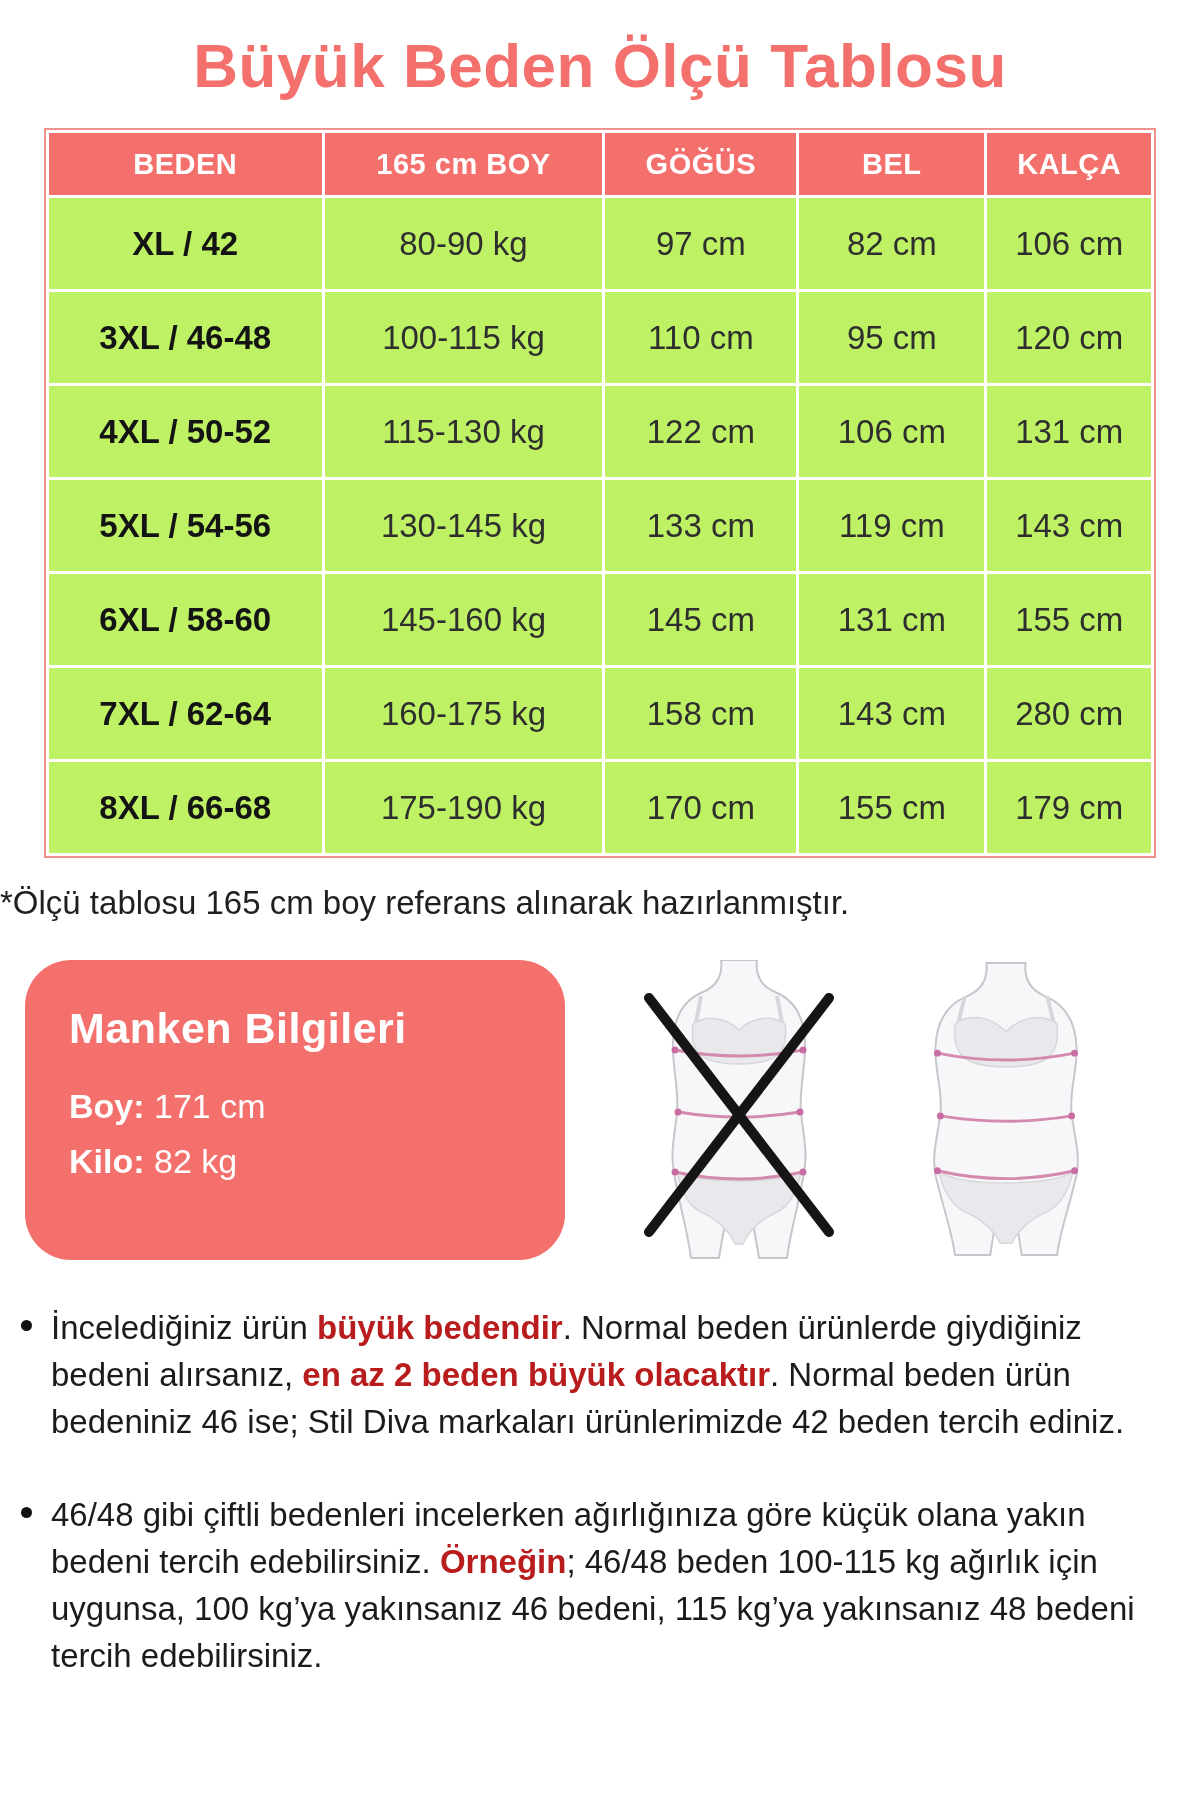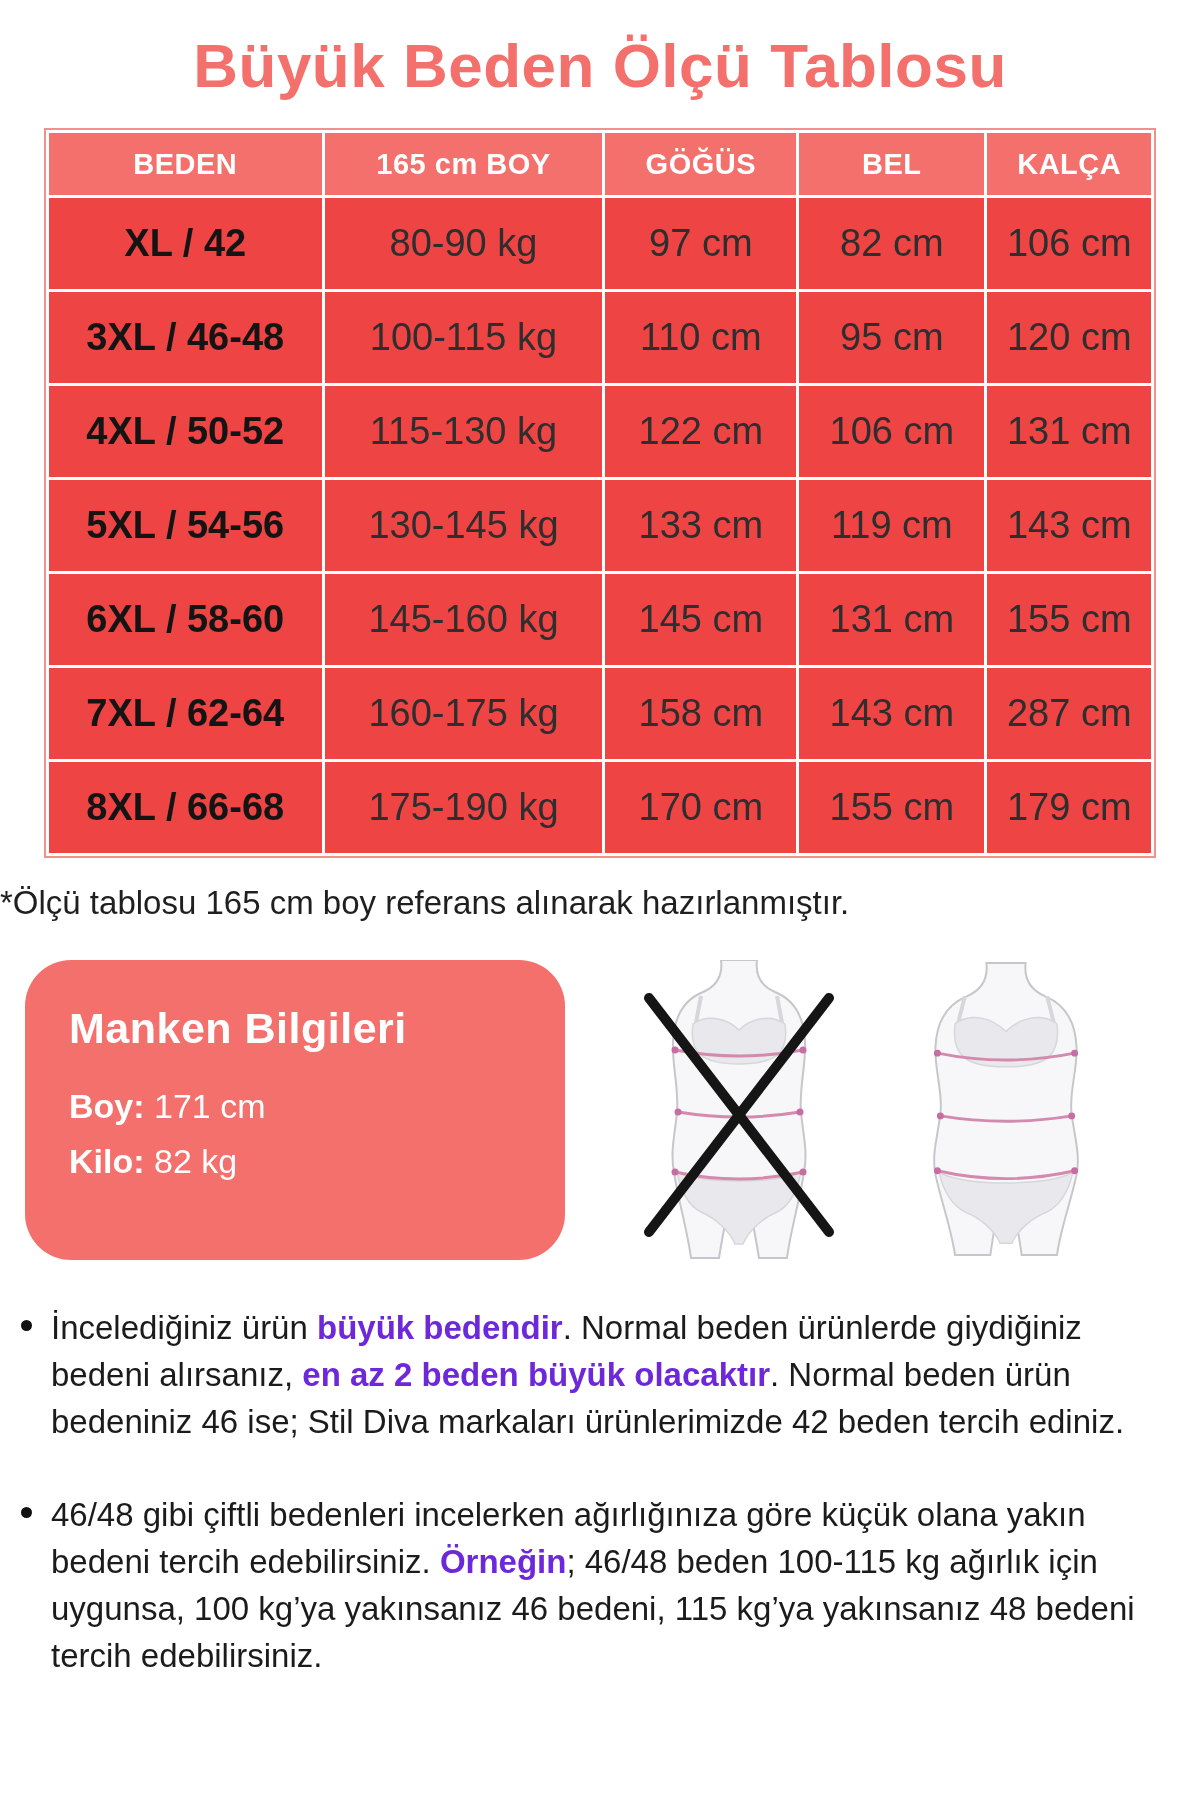--- a/index.html
+++ b/index.html
@@ -19,22 +19,22 @@
   }
   table.size-table{
     width:100%;border-collapse:separate;border-spacing:3px;
   }
   table.size-table th{
     background:#f4706c;color:#ffffff;
     font-size:29px;font-weight:700;letter-spacing:.5px;
     height:60px;text-align:center;vertical-align:middle;
   }
   table.size-table td{
-    background:#ef4444;color:#2e2e2e;
-    font-size:38px;font-weight:400;
+    background:#bef264;color:#2e2e2e;
+    font-size:33px;font-weight:400;
     height:89px;text-align:center;vertical-align:middle;
   }
   table.size-table td.size-col{font-weight:700;color:#141414;}
   col.c1{width:25%;} col.c2{width:25.5%;} col.c3{width:17.5%;}
   col.c4{width:17%;} col.c5{width:15%;}
   .footnote{
     margin-top:26px;text-align:left;
     font-size:33px;color:#1f1f1f;
   }
   
@@ -62,21 +62,21 @@
     width:1158px;margin:44px auto 0;padding:0;list-style:none;
   }
   .notes li{
     position:relative;padding-left:30px;margin-bottom:46px;
     font-size:33px;line-height:47px;color:#1b1b1b;max-width:1125px;
   }
   .notes li .bullet-dot{
     position:absolute;left:0;top:16px;width:11px;height:11px;
     border-radius:50%;background:#111;
   }
-  .notes li b{font-weight:800;color:#6d28d9;}
+  .notes li b{font-weight:800;color:#b91c1c;}
 </style>
 </head>
 <body>
 
 <h1 class="page-title">Büyük Beden Ölçü Tablosu</h1>
 
 <div class="table-wrap">
   <table class="size-table">
     <colgroup>
       <col class="c1">
@@ -128,21 +128,21 @@
           <td>145-160 kg</td>
           <td>145 cm</td>
           <td>131 cm</td>
           <td>155 cm</td>
         </tr>
         <tr>
           <td class="size-col">7XL / 62-64</td>
           <td>160-175 kg</td>
           <td>158 cm</td>
           <td>143 cm</td>
-          <td>287 cm</td>
+          <td>280 cm</td>
         </tr>
         <tr>
           <td class="size-col">8XL / 66-68</td>
           <td>175-190 kg</td>
           <td>170 cm</td>
           <td>155 cm</td>
           <td>179 cm</td>
         </tr>
       </tbody>
   </table>

